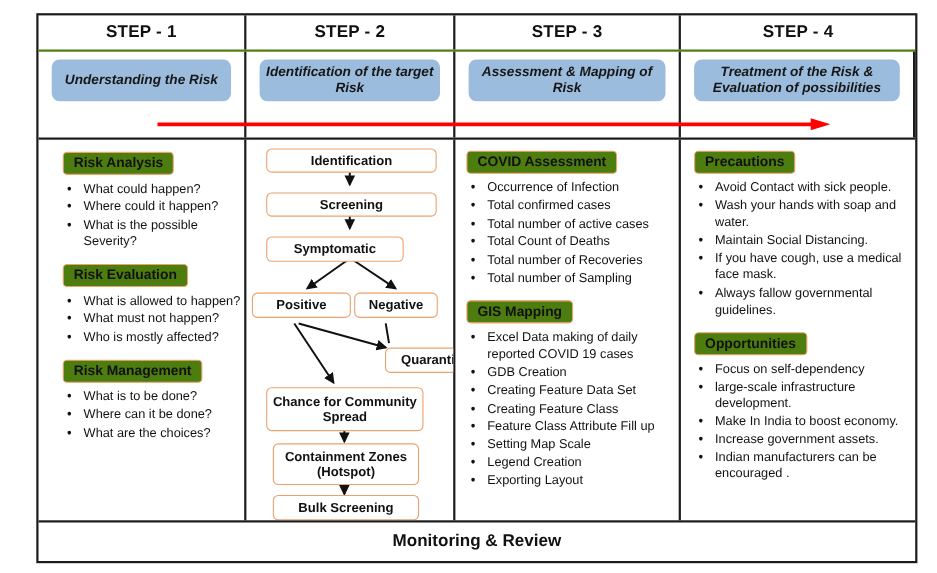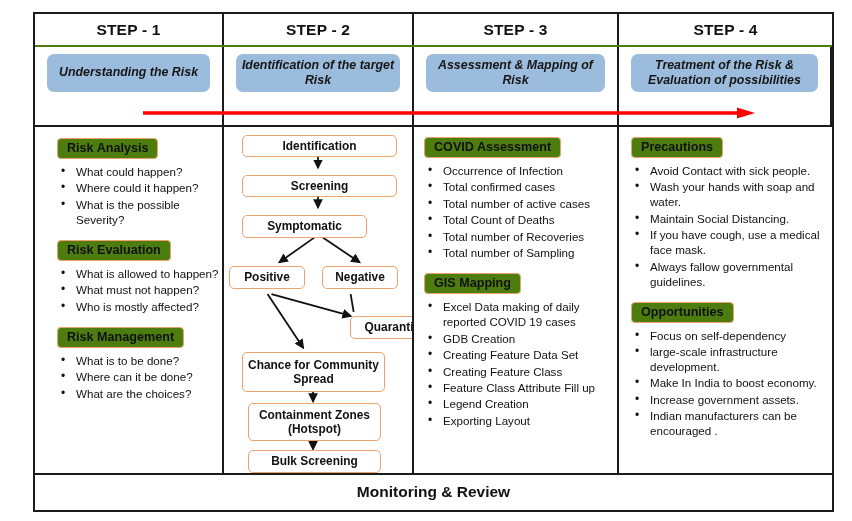--- a/index.html
+++ b/index.html
@@ -163,21 +163,21 @@
 
         <div class="fbox" style="left:18px;top:8px;width:155px;height:22px;">
             <span>Identification</span>
           </div>
         <div class="fbox" style="left:18px;top:48px;width:155px;height:22px;">
             <span>Screening</span>
           </div>
         <div class="fbox" style="left:18px;top:88px;width:125px;height:23px;">
             <span>Symptomatic</span>
           </div>
-        <div class="fbox" style="left:5px;top:139px;width:76px;height:23px;">
+        <div class="fbox" style="left:5px;top:139px;width:90px;height:23px;">
             <span>Positive</span>
           </div>
         <div class="fbox" style="left:98px;top:139px;width:76px;height:23px;">
             <span>Negative</span>
           </div>
         <div class="fbox" style="left:82px;top:189px;width:92px;height:23px;margin-left:44px;">
             <span>Quarantine</span>
           </div>
         <div class="fbox" style="left:18px;top:225px;width:143px;height:40px;">
             <span>Chance for Community Spread</span>
@@ -205,20 +205,21 @@
           </ul>
         </div>
         <div class="sec">
           <div class="ohead">GIS Mapping</div>
           <ul class="blist">
             <li>Excel Data making of daily reported COVID 19 cases</li>
             <li>GDB Creation</li>
             <li>Creating Feature Data Set</li>
             <li>Creating Feature Class</li>
             <li>Feature Class Attribute Fill up</li>
+            <li>Setting Map Scale</li>
             <li>Legend Creation</li>
             <li>Exporting Layout</li>
           </ul>
         </div>
       </div>
     </div>
 
     <div class="body-cell c4">
       <div class="pad4">
         <div>

